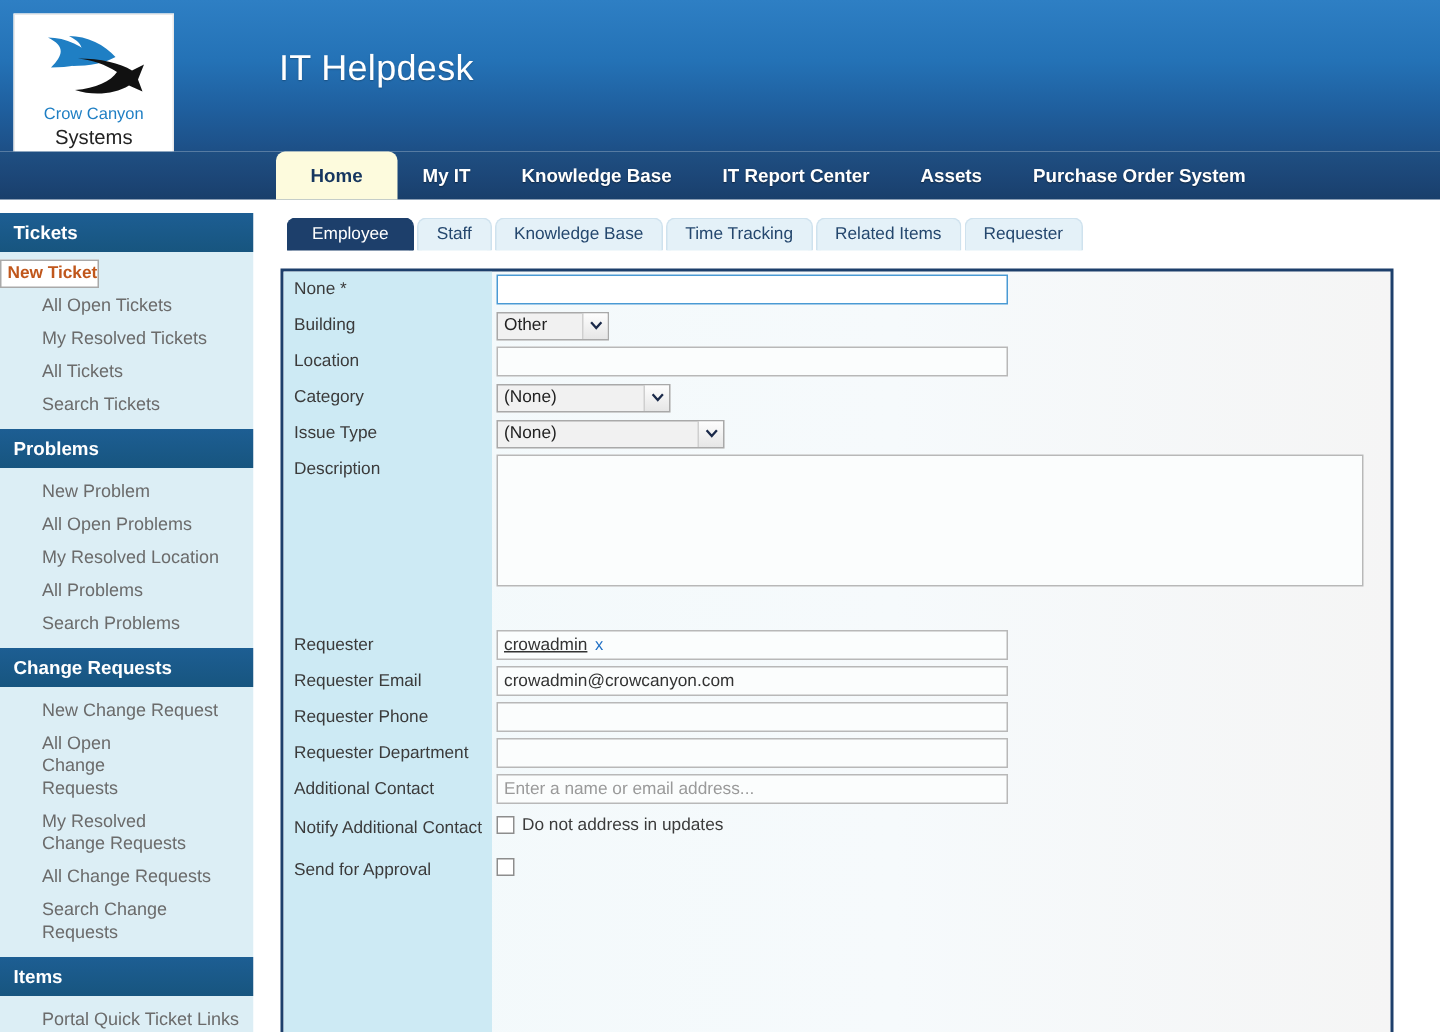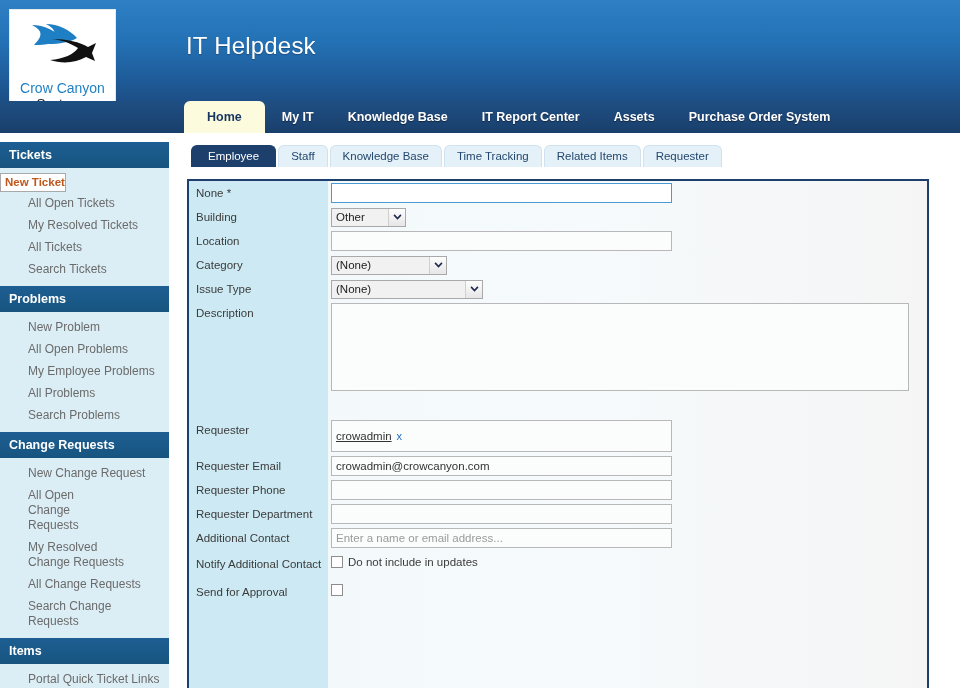--- a/index.html
+++ b/index.html
@@ -23,22 +23,22 @@
   #logo-box {
     position: absolute; left: 9px; top: 9px; width: 107px; height: 105px;
     background: #ffffff;
     border: 1px solid #e9e9e9;
     display: flex; flex-direction: column;
     align-items: center; justify-content: flex-start;
     padding-top: 9px;
   }
   #logo-mark { width: 82px; height: 48px; display:block; }
   #logo-l1 {
-    color: #1f7fc4; font-size: 14px; line-height: 15px;
-    margin-top: 14px; white-space: nowrap;
+    color: #1f7fc4; font-size: 11px; line-height: 15px;
+    margin-top: 2px; white-space: nowrap;
   }
   #logo-l2 {
     color: #222222; font-size: 13.5px; line-height: 15px;
     white-space: nowrap;
   }
   #site-title {
     position: absolute; left: 186px; top: 32px;
     color: #ffffff; font-size: 24px; font-weight: 400;
     letter-spacing: 0.2px; text-shadow: 0 1px 1px rgba(0,0,0,0.25);
   }
@@ -154,21 +154,21 @@
   .sel .arrowbox {
     margin-left: auto;
     width: 17px; height: 17px;
     display: flex; align-items: center; justify-content: center;
     border-left: 1px solid #cfcfcf;
     background: linear-gradient(to bottom,#fdfdfd,#e6e6e6);
   }
   .chev { width: 9px; height: 6px; display:block; }
 
   .people {
-    height: 32px; border: 1px solid #b8b8b8; background:#fbfdfd;
+    height: 20px; border: 1px solid #b8b8b8; background:#fbfdfd;
     display: flex; align-items: center; padding: 0 4px;
     font-size: 11.5px;
   }
   .people .nm { color: #333; text-decoration: underline; }
   .people .xx { color: #1f6fc4; margin-left: 5px; font-size: 11px; }
 
   .cbrow { display: flex; align-items: center; padding-top: 4px; }
   .cb {
     width: 12px; height: 12px; border: 1px solid #8d8d8d;
     background: #ffffff; display: inline-block; cursor: pointer;
@@ -211,21 +211,21 @@
     <div class="side-item">All Open Tickets</div>
     <div class="side-item">My Resolved Tickets</div>
     <div class="side-item">All Tickets</div>
     <div class="side-item">Search Tickets</div>
   </div>
 
   <div class="side-header">Problems</div>
   <div class="side-group">
     <div class="side-item">New Problem</div>
     <div class="side-item">All Open Problems</div>
-    <div class="side-item">My Employee Problems</div>
+    <div class="side-item">My Resolved Location</div>
     <div class="side-item">All Problems</div>
     <div class="side-item">Search Problems</div>
   </div>
 
   <div class="side-header">Change Requests</div>
   <div class="side-group">
     <div class="side-item">New Change Request</div>
     <div class="side-item" style="padding-right:60px">All Open Change Requests</div>
     <div class="side-item" style="padding-right:44px">My Resolved Change Requests</div>
     <div class="side-item">All Change Requests</div>
@@ -356,21 +356,21 @@
         <div class="fctl">
           <input class="tb" style="width: 341px;" value="" placeholder="Enter a name or email address...">
         </div>
       </div>
 
       <div class="frow">
         <div class="flabel" style="padding-top:7px">Notify Additional Contact</div>
         <div class="fctl">
           <div class="cbrow">
             <span class="cb"></span>
-            <span class="cbtxt">Do not include in updates</span>
+            <span class="cbtxt">Do not address in updates</span>
           </div>
         </div>
       </div>
 
       <div class="frow">
         <div class="flabel" style="padding-top:9px;padding-bottom:9px">Send for Approval</div>
         <div class="fctl">
           <div class="cbrow" style="padding-top:6px">
             <span class="cb"></span>
           </div>

